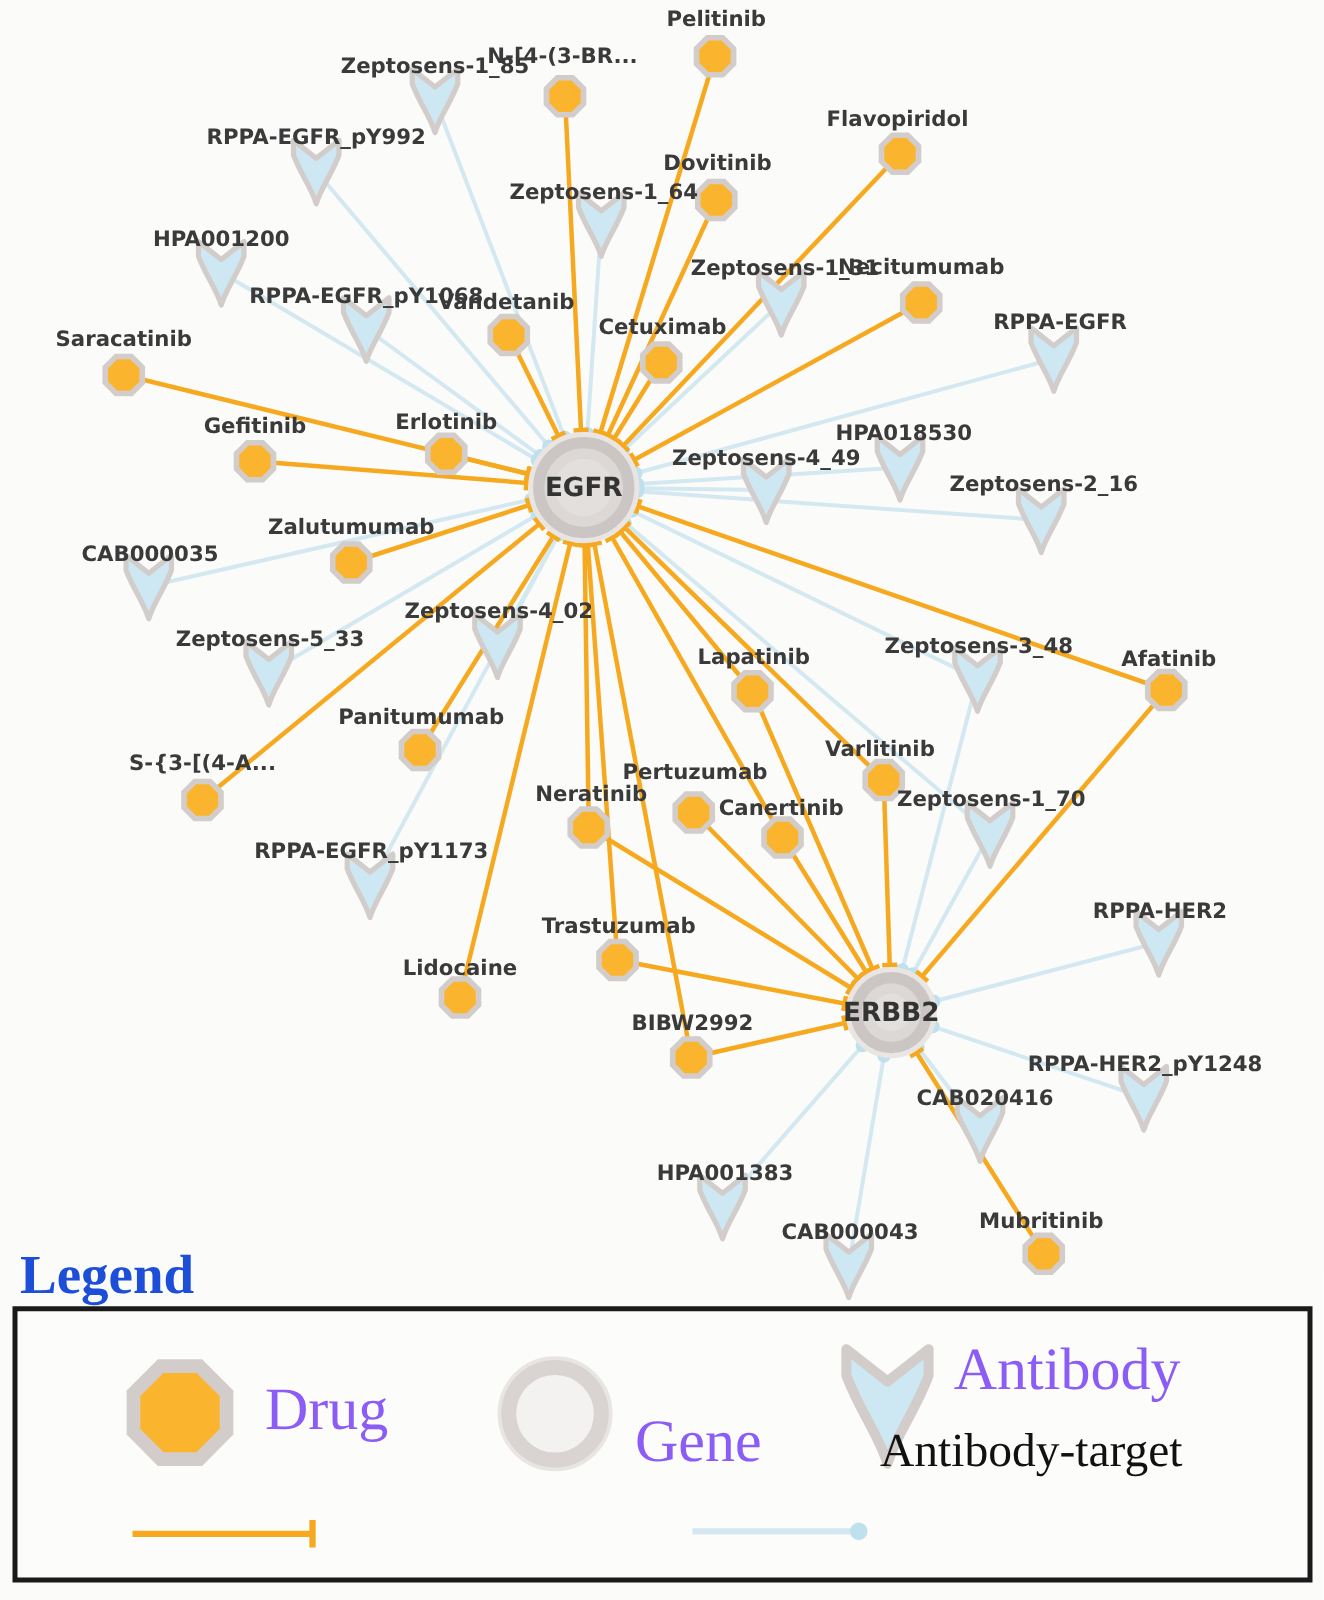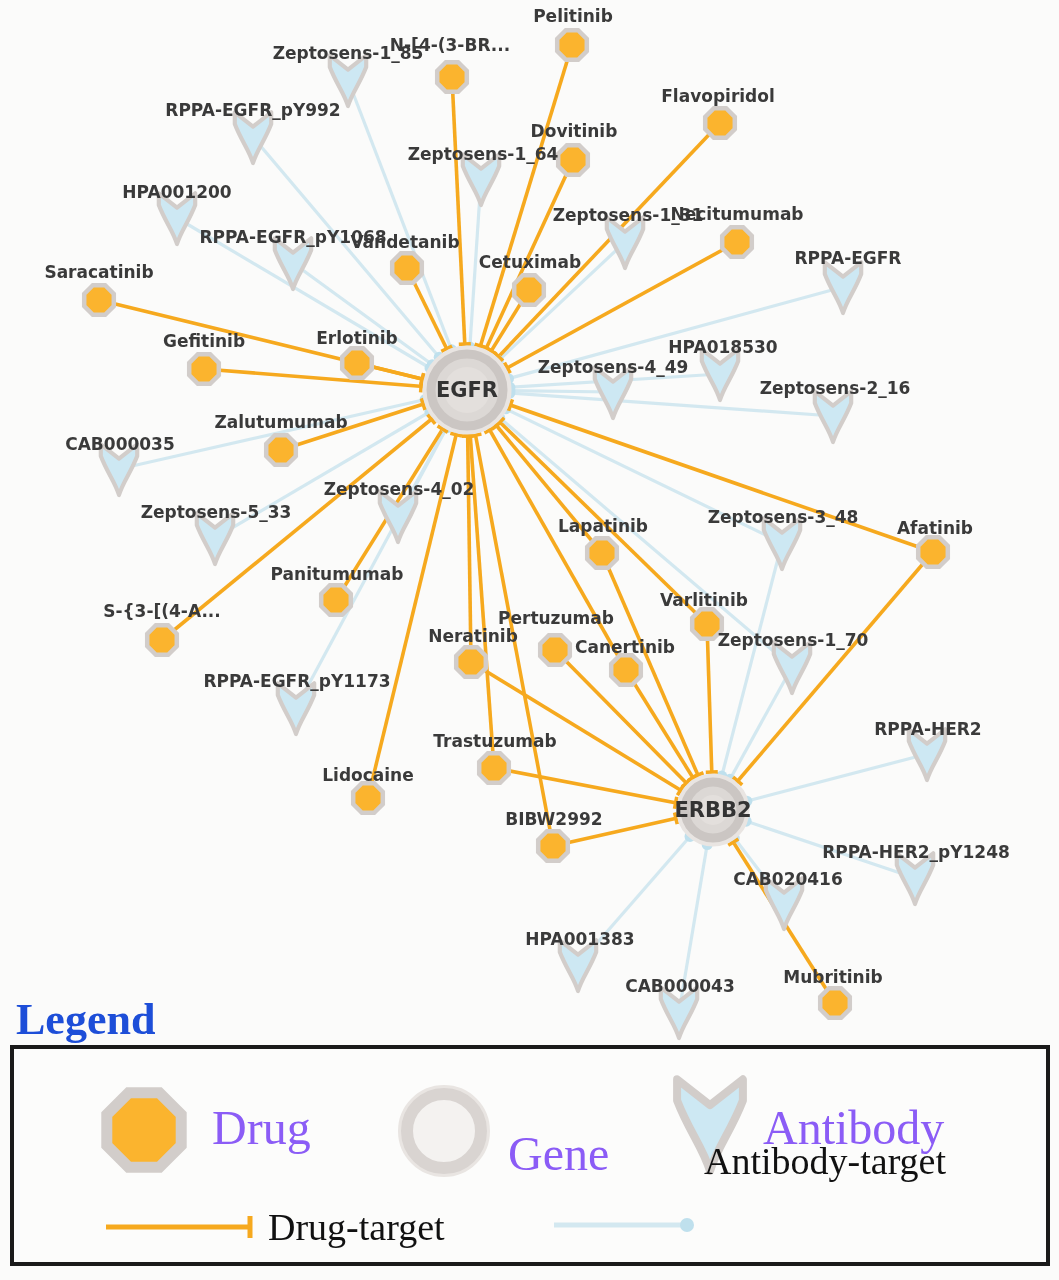--- a/index.html
+++ b/index.html
@@ -248,27 +248,26 @@
 
   <svg class="legend-icon" style="left:395px;top:1082px;" width="98" height="98" viewBox="0 0 98 98">
     <circle cx="49" cy="49" r="44" fill="none" stroke="#E9E5E2" stroke-width="4"></circle>
     <circle cx="49" cy="49" r="37" fill="#F4F2F0" stroke="#D9D4D1" stroke-width="12"></circle>
   </svg>
   <div class="legend-text" style="left:508px;top:1104px;margin-top:26px;">Gene</div>
 
   <svg class="legend-icon" style="left:666px;top:1072px;" width="88" height="118" viewBox="0 0 88 118">
     <path d="M -14,-19 L 0,-8 L 14,-19 L 14,-10 C 9,3 3,10 0,20 C -3,10 -9,3 -14,-10 Z" transform="translate(44,52) scale(2.35)" fill="#CDE8F3" stroke="#D2CDCA" stroke-width="3.4" stroke-linejoin="round"></path>
   </svg>
-  <div class="legend-text" style="left:763px;top:1104px;">Antibody</div>
+  <div class="legend-text" style="left:763px;top:1072px;">Antibody</div>
 
   <svg class="legend-icon" style="left:100px;top:1212px;" width="164" height="30" viewBox="0 0 164 30">
     <line x1="6" y1="15" x2="150" y2="15" stroke="#F6A91E" stroke-width="5"></line>
     <line x1="150" y1="4" x2="150" y2="26" stroke="#F6A91E" stroke-width="5"></line>
   </svg>
-  <div class="legend-edge-text" style="left:268px;top:1208px;">Drug-target</div>
 
   <svg class="legend-icon" style="left:548px;top:1210px;" width="156" height="30" viewBox="0 0 156 30">
     <line x1="6" y1="15" x2="136" y2="15" stroke="#D3E8F0" stroke-width="5"></line>
     <circle cx="139" cy="15" r="7" fill="#BFE0ED"></circle>
   </svg>
   <div class="legend-edge-text" style="left:704px;top:1142px;">Antibody-target</div>
 
 </div>
 
 </body></html>

